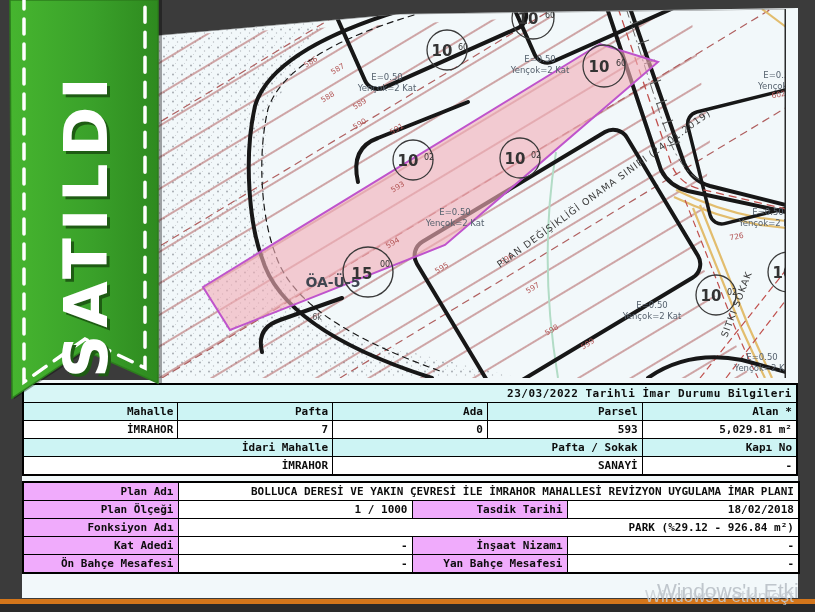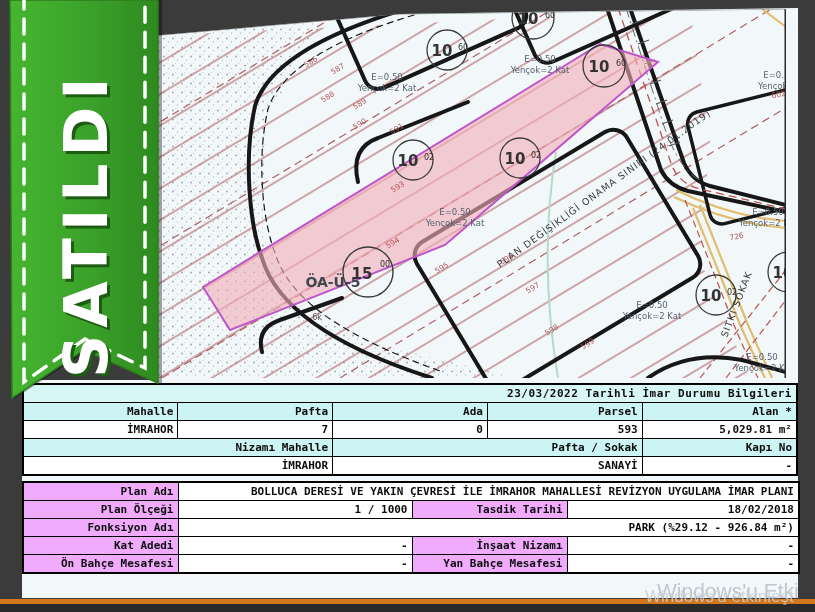--- a/index.html
+++ b/index.html
@@ -224,21 +224,21 @@
       <td class="hdr">Alan *</td>
     </tr>
     <tr>
       <td>İMRAHOR</td>
       <td>7</td>
       <td>0</td>
       <td>593</td>
       <td>5,029.81 m²</td>
     </tr>
     <tr>
-      <td class="hdr" colspan="2">Nizamı Mahalle</td>
+      <td class="hdr" colspan="2">İdari Mahalle</td>
       <td class="hdr" colspan="2">Pafta / Sokak</td>
       <td class="hdr">Kapı No</td>
     </tr>
     <tr>
       <td colspan="2">İMRAHOR</td>
       <td colspan="2">SANAYİ</td>
       <td>-</td>
     </tr>
   </tbody>
       </table>

